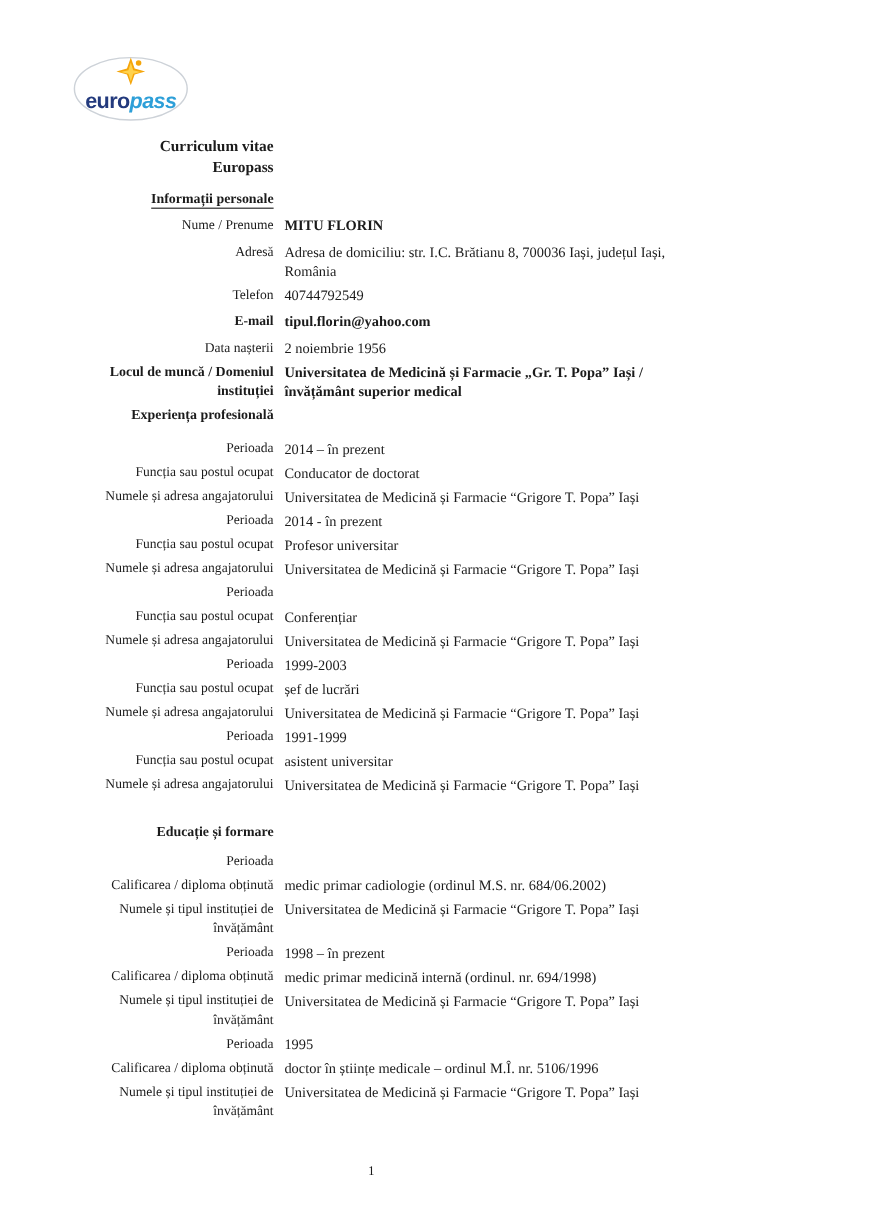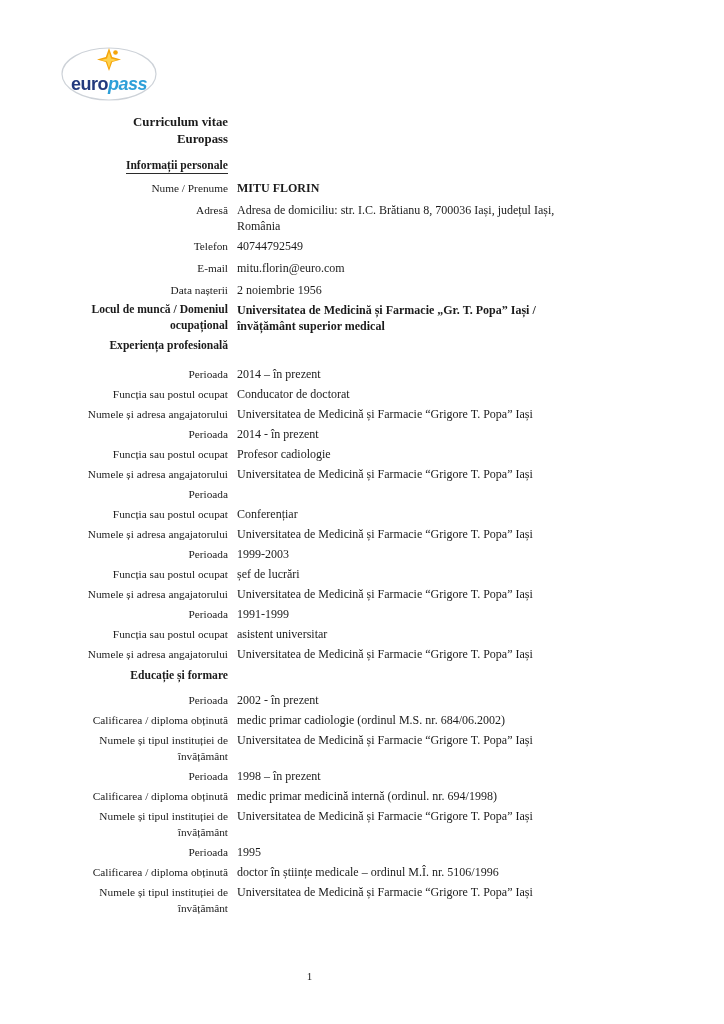--- a/index.html
+++ b/index.html
@@ -70,30 +70,30 @@
         <div class="value bold">MITU FLORIN</div>
       </div>
       <div class="row" style="margin-top: 6px; justify-content: flex-end;">
         <div class="label">Adresă</div>
         <div class="value">Adresa de domiciliu: str. I.C. Brătianu 8, 700036 Iași, județul Iași, România</div>
       </div>
       <div class="row">
         <div class="label">Telefon</div>
         <div class="value">40744792549</div>
       </div>
-      <div class="row" style="margin-top: 6px;">
+      <div class="row" style="margin-top: 6px; font-weight: bold;">
         <div class="label">E-mail</div>
-        <div class="value">mitu.florin@euro.com</div>
+        <div class="value">tipul.florin@yahoo.com</div>
       </div>
       <div class="row" style="margin-top: 6px; align-items: center;">
         <div class="label">Data nașterii</div>
         <div class="value">2 noiembrie 1956</div>
       </div>
       <div class="row" style="margin-top: 4px;">
-        <div class="label bold">Locul de muncă / Domeniul ocupațional</div>
+        <div class="label bold">Locul de muncă / Domeniul instituției</div>
         <div class="value bold">Universitatea de Medicină și Farmacie „Gr. T. Popa” Iași / învățământ superior medical</div>
       </div>
       <div class="row" style="margin-top: 4px;">
         <div class="label bold">Experiența profesională</div>
         <div class="value"></div>
       </div>
       <div class="row" style="margin-top: 12px;">
         <div class="label">Perioada</div>
         <div class="value">2014 – în prezent</div>
       </div>
@@ -104,21 +104,21 @@
       <div class="row">
         <div class="label">Numele și adresa angajatorului</div>
         <div class="value">Universitatea de Medicină și Farmacie “Grigore T. Popa” Iași</div>
       </div>
       <div class="row">
         <div class="label">Perioada</div>
         <div class="value">2014 - în prezent</div>
       </div>
       <div class="row">
         <div class="label">Funcția sau postul ocupat</div>
-        <div class="value">Profesor cadiologie</div>
+        <div class="value">Profesor universitar</div>
       </div>
       <div class="row">
         <div class="label">Numele și adresa angajatorului</div>
         <div class="value">Universitatea de Medicină și Farmacie “Grigore T. Popa” Iași</div>
       </div>
       <div class="row">
         <div class="label">Perioada</div>
       </div>
       <div class="row">
         <div class="label">Funcția sau postul ocupat</div>
@@ -145,27 +145,26 @@
         <div class="value">1991-1999</div>
       </div>
       <div class="row">
         <div class="label">Funcția sau postul ocupat</div>
         <div class="value">asistent universitar</div>
       </div>
       <div class="row">
         <div class="label">Numele și adresa angajatorului</div>
         <div class="value">Universitatea de Medicină și Farmacie “Grigore T. Popa” Iași</div>
       </div>
-      <div class="row" style="margin-top: 6px;">
+      <div class="row" style="margin-top: 24px;">
         <div class="label bold">Educație și formare</div>
         <div class="value"></div>
       </div>
       <div class="row" style="margin-top: 8px;">
         <div class="label">Perioada</div>
-        <div class="value">2002 - în prezent</div>
       </div>
       <div class="row">
         <div class="label">Calificarea / diploma obținută</div>
         <div class="value">medic primar cadiologie (ordinul M.S. nr. 684/06.2002)</div>
       </div>
       <div class="row">
         <div class="label">Numele și tipul instituției de învățământ</div>
         <div class="value">Universitatea de Medicină și Farmacie “Grigore T. Popa” Iași</div>
       </div>
       <div class="row">

